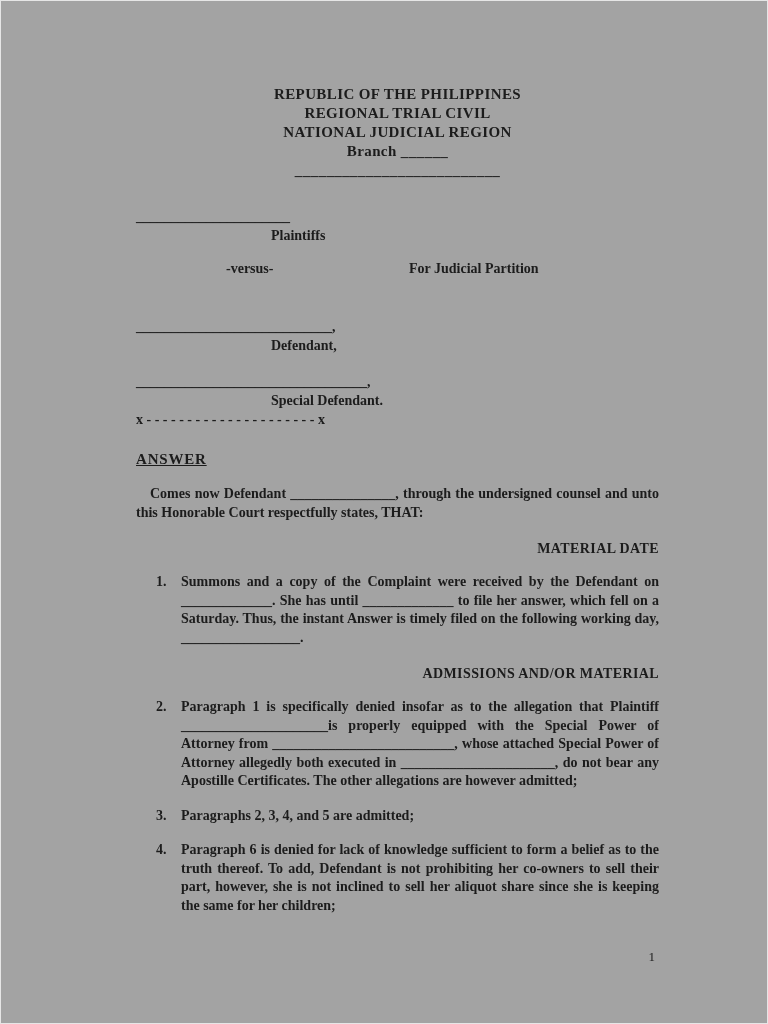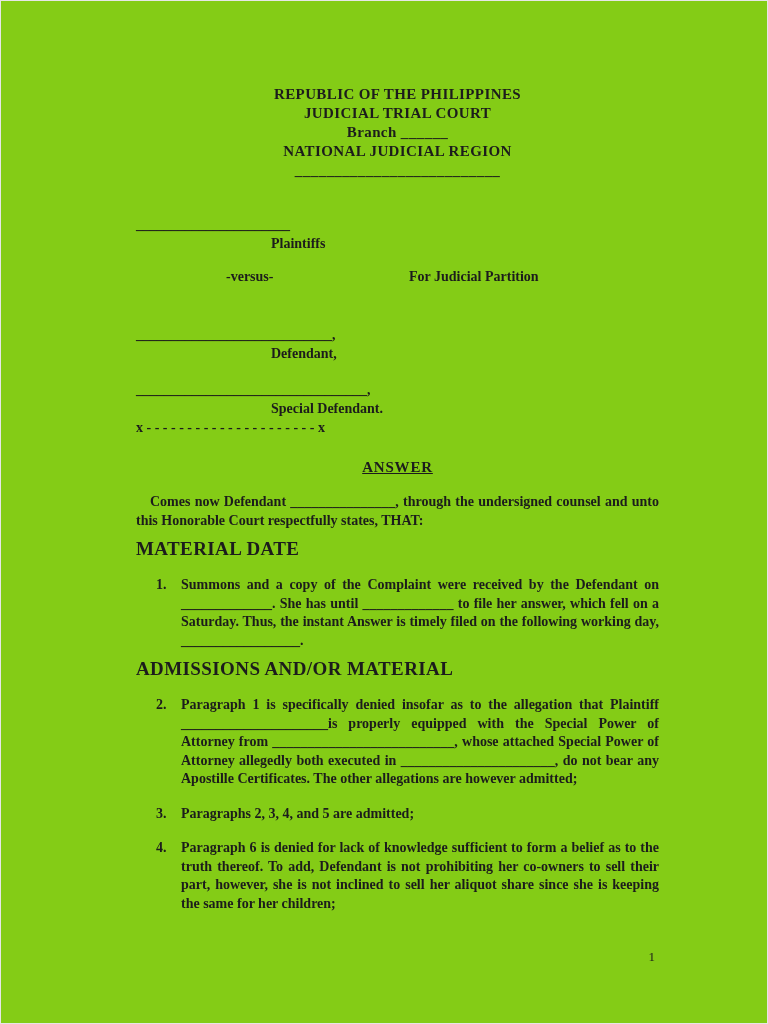--- a/index.html
+++ b/index.html
@@ -9,71 +9,71 @@
   }
   body {
     font-family: "Liberation Serif", "DejaVu Serif", serif;
     font-weight: bold;
     color: #1c1c1c;
     position: relative;
   }
   .page {
     position: absolute;
     inset: 0;
-    background: #84cc16;
+    background: #a3a3a3;
     border: 1px solid #e6e6e6;
     padding: 84px 108px 4px 135px;
     overflow: hidden;
   }
   .court-header {
     text-align: center;
     font-size: 15px;
     line-height: 19px;
     letter-spacing: 0.4px;
   }
-  .caption { margin-top: 35px; font-size: 14px; line-height: 19px; }
+  .caption { margin-top: 27px; font-size: 14px; line-height: 19px; }
   .indent-1 { margin-left: 135px; }
   .versus-row {
     position: relative;
     margin-top: 14px;
     height: 38px;
   }
   .versus-label {
     display: inline-block;
     margin-left: 90px;
     line-height: 19px;
   }
   .case-col {
     position: absolute;
     left: 273px;
     top: 0;
     line-height: 19px;
   }
   .defendant-block { margin-top: 20px; }
   .nominal-block { margin-top: 17px; }
   .doc-title {
-    text-align: center;
+    text-align: left;
     margin-top: 22px;
     font-size: 15px;
     letter-spacing: 0.8px;
   }
   .doc-title span { text-decoration: underline; }
   .body-text {
     font-size: 14px;
     line-height: 18.5px;
     text-align: justify;
   }
   .intro {
     margin-top: 17px;
     text-indent: 14px;
   }
   .section-heading {
-    text-align: left;
-    font-size: 19px;
-    margin-top: 8px;
+    text-align: right;
+    font-size: 14px;
+    margin-top: 19px;
     letter-spacing: 0.4px;
   }
   .item {
     display: flex;
     margin-top: 16px;
     font-size: 14px;
     line-height: 18.5px;
   }
   .item .num {
     flex: none;
@@ -92,23 +92,23 @@
     font-weight: normal;
   }
 </style>
 </head>
 <body>
 
 <div class="page">
 
   <div class="court-header">
     <div>REPUBLIC OF THE PHILIPPINES</div>
-    <div>JUDICIAL TRIAL COURT</div>
+    <div>REGIONAL TRIAL CIVIL</div>
+    <div>NATIONAL JUDICIAL REGION</div>
     <div>Branch ______</div>
-    <div>NATIONAL JUDICIAL REGION</div>
     <div>__________________________</div>
   </div>
 
   <div class="caption">
     <div>______________________</div>
     <div class="indent-1">Plaintiffs</div>
 
     <div class="versus-row">
       <span class="versus-label">-versus-</span>
       <div class="case-col">

